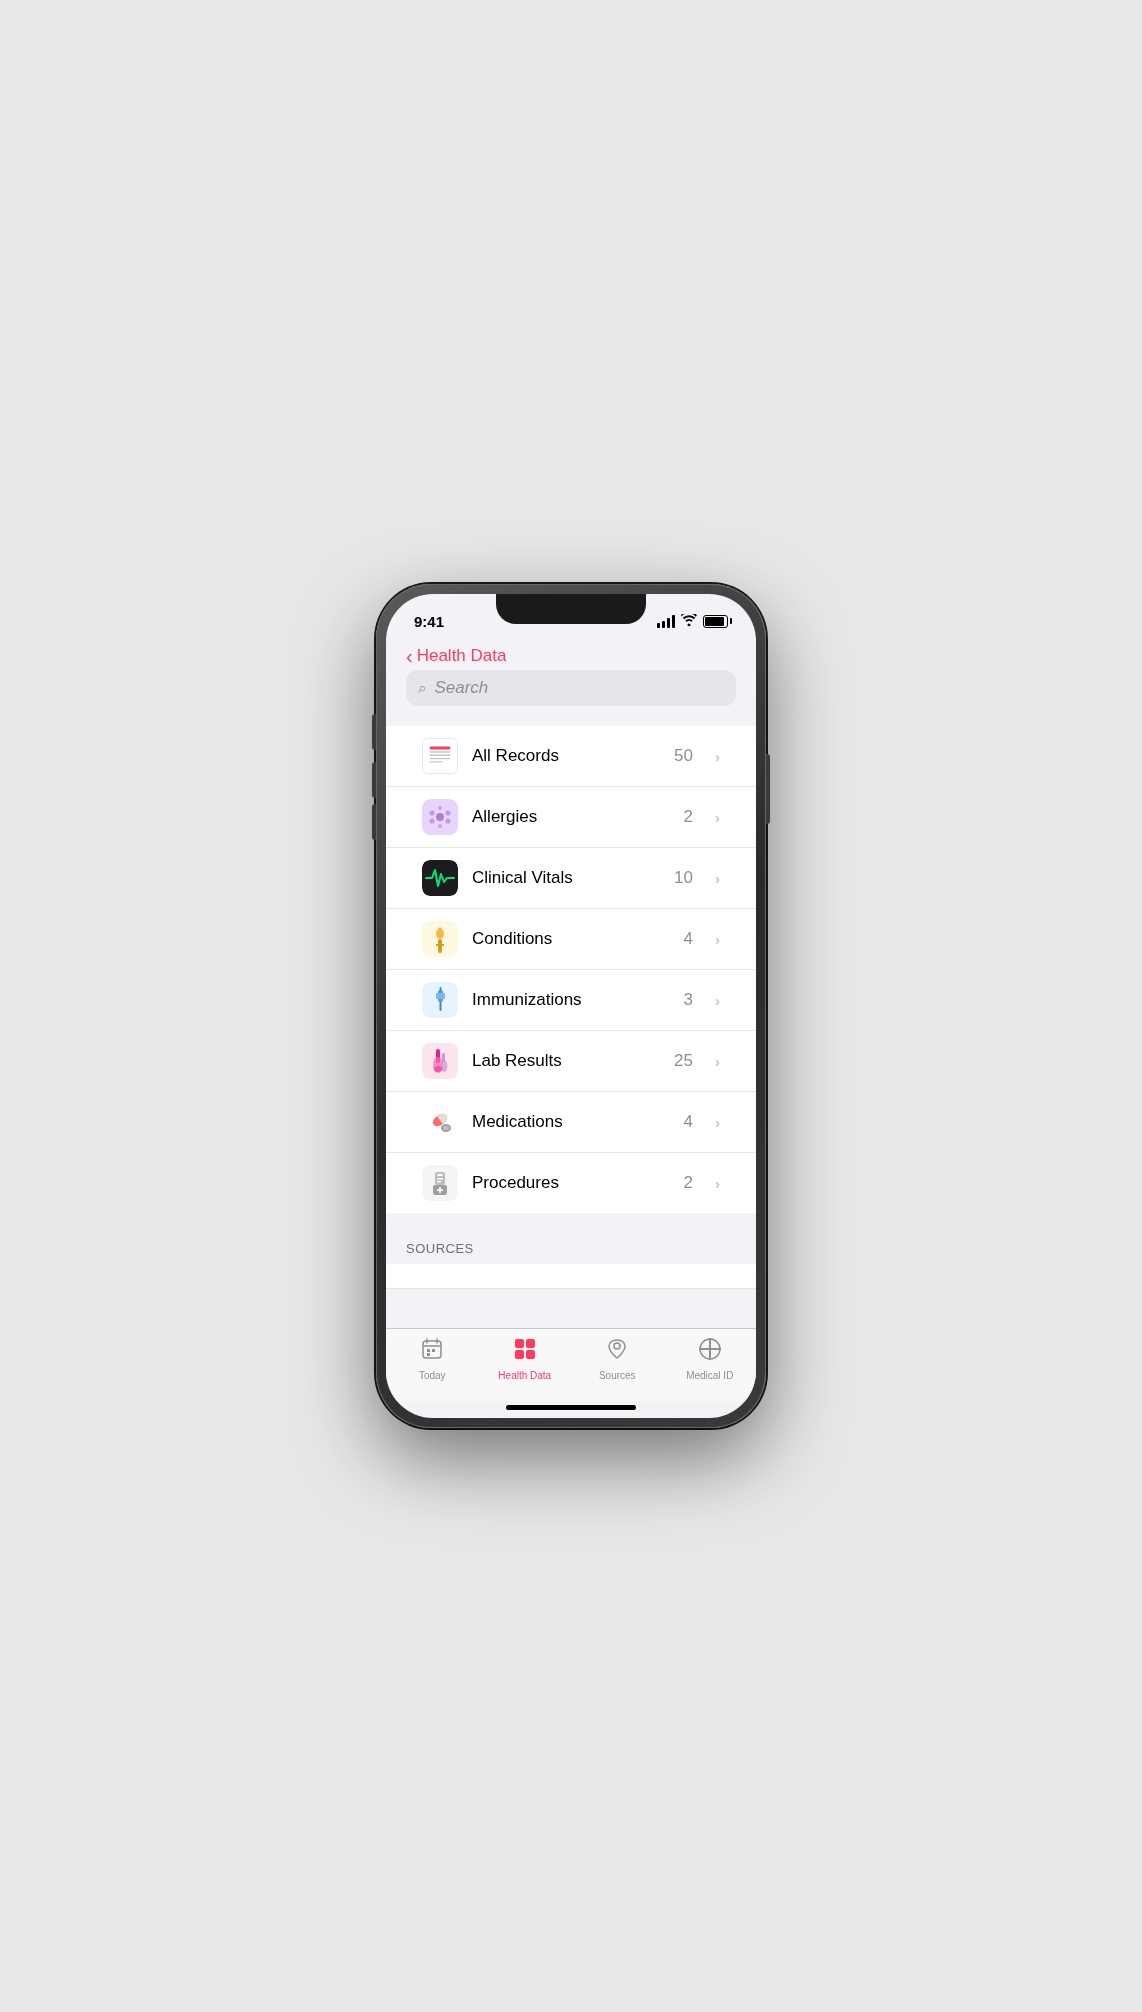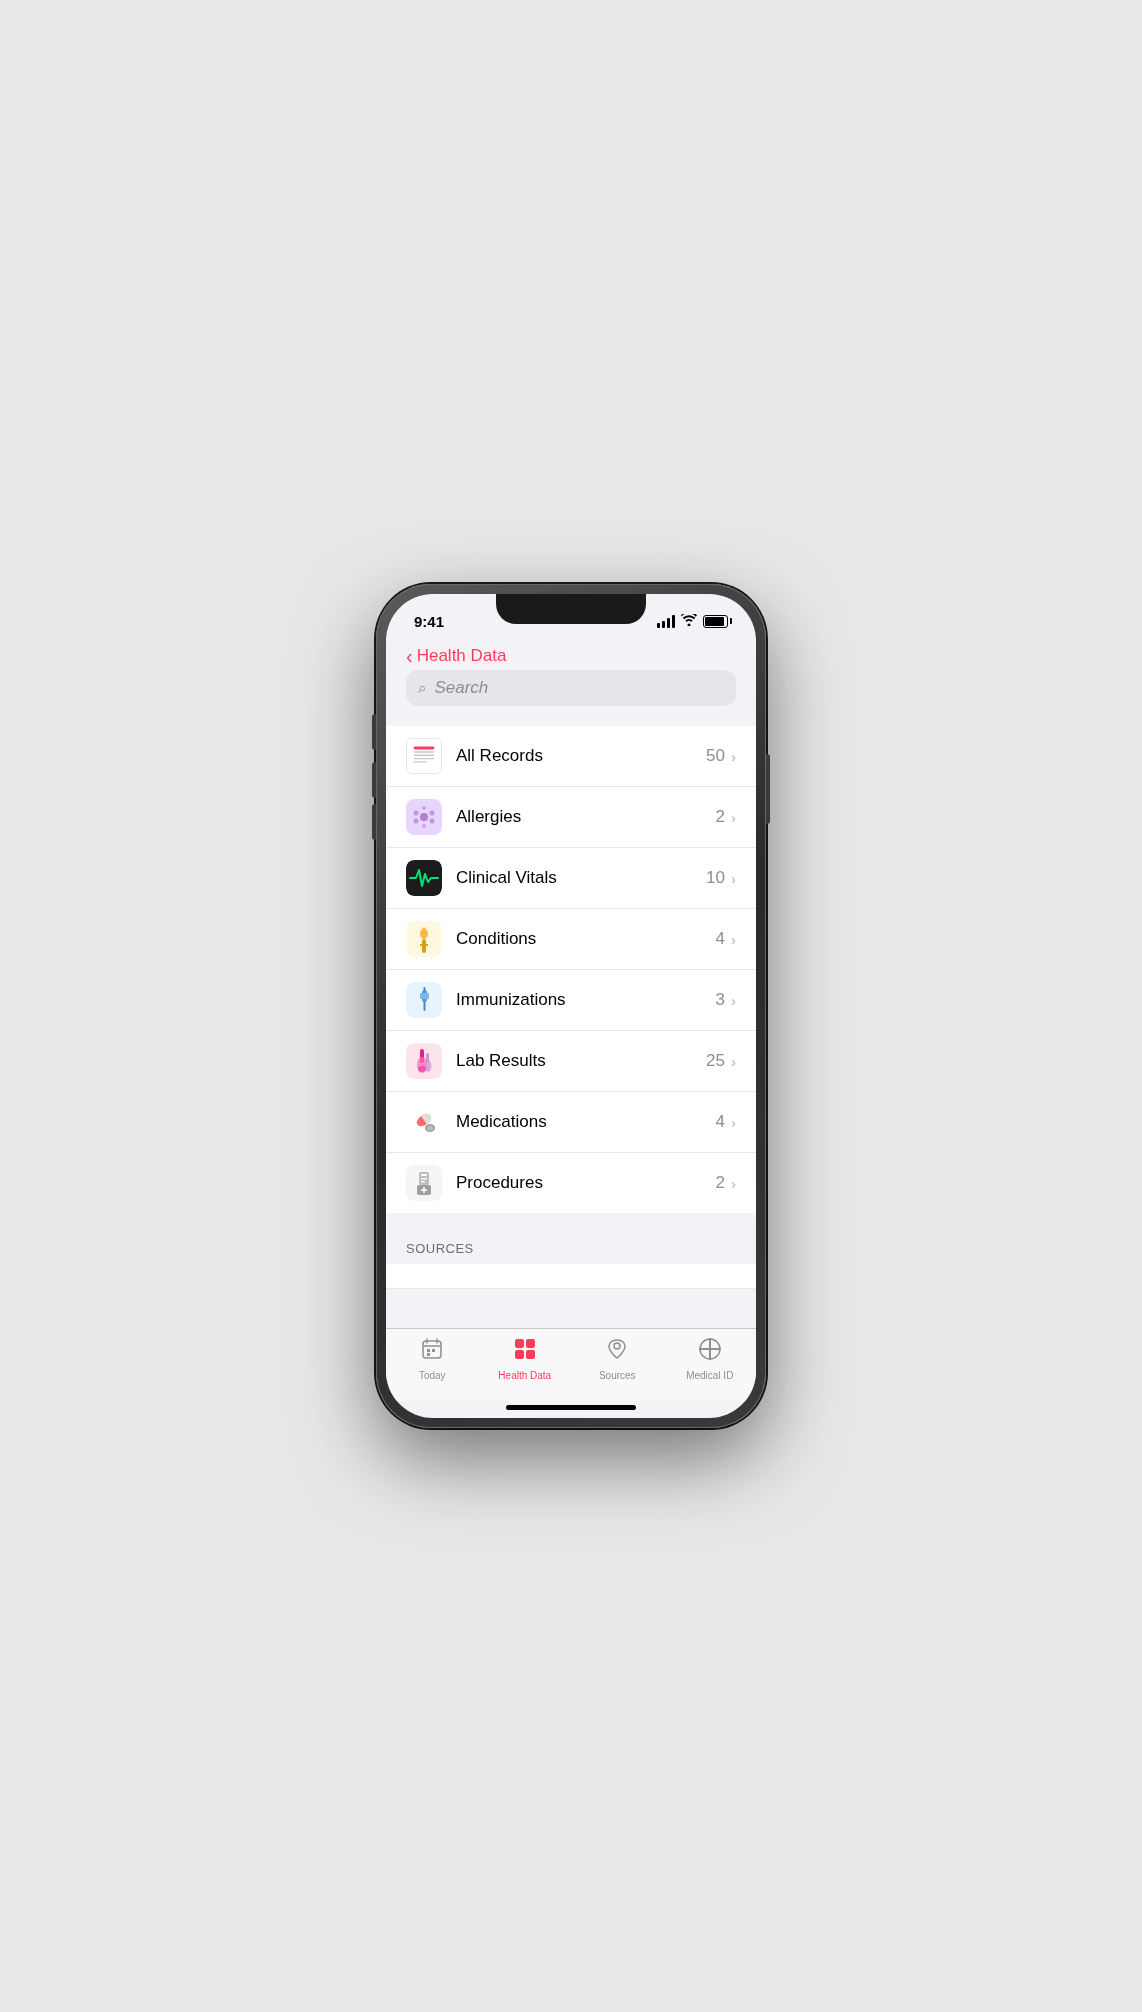--- a/index.html
+++ b/index.html
@@ -178,21 +178,21 @@
       font-style: italic;
     }
     
     .list-section {
       background: #fff;
       margin: 0 0 0 0;
     }
     .list-item {
       display: flex;
       align-items: center;
-      padding: 12px 20px;
+      padding: 12px 36px;
       border-bottom: 0.5px solid #e5e5ea;
       cursor: pointer;
       background: #fff;
     }
     .list-item:last-child {
       border-bottom: none;
     }
     .item-icon {
       width: 36px;
       height: 36px;
@@ -206,21 +206,21 @@
       overflow: hidden;
     }
     .item-label {
       flex: 1;
       font-size: 17px;
       color: #000;
     }
     .item-count {
       color: #8e8e93;
       font-size: 17px;
-      margin-right: 6px;
+      margin-right: 22px;
     }
     .item-chevron {
       color: #c7c7cc;
       font-size: 15px;
       font-weight: 600;
     }
     
     .sources-header {
       padding: 28px 20px 8px;
       font-size: 13px;

